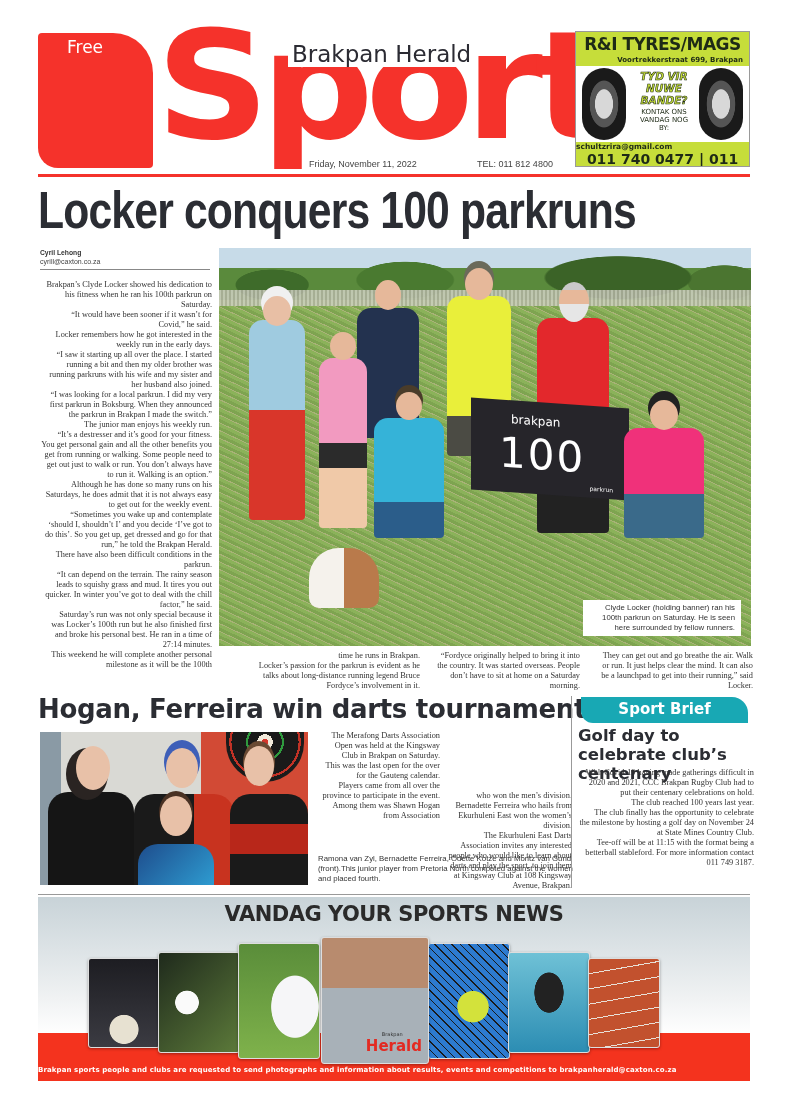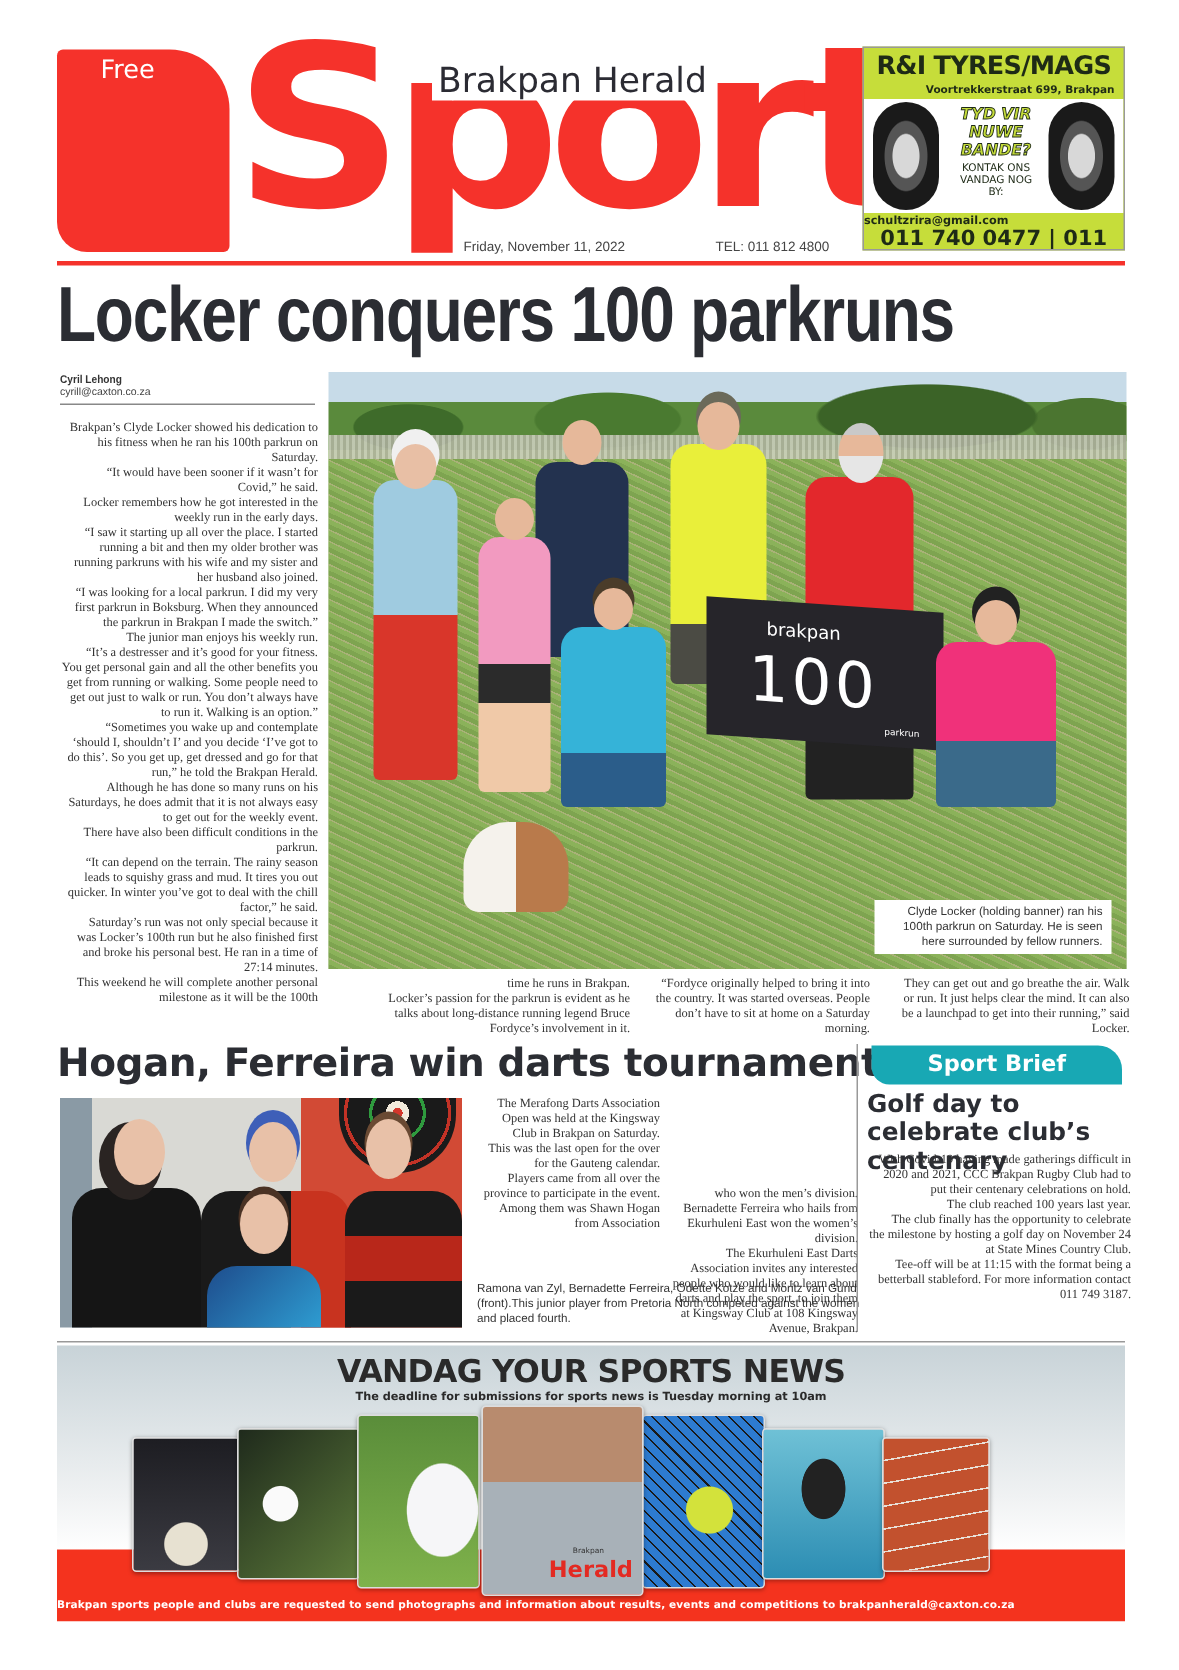--- a/index.html
+++ b/index.html
@@ -152,22 +152,22 @@
 </div>
 
 <div class="body-col col-a">
   <p class="first">Brakpan’s Clyde Locker showed his dedication to his fitness when he ran his 100th parkrun on Saturday.</p>
   <p>“It would have been sooner if it wasn’t for Covid,” he said.</p>
   <p>Locker remembers how he got interested in the weekly run in the early days.</p>
   <p>“I saw it starting up all over the place. I started running a bit and then my older brother was running parkruns with his wife and my sister and her husband also joined.</p>
   <p>“I was looking for a local parkrun. I did my very first parkrun in Boksburg. When they announced the parkrun in Brakpan I made the switch.”</p>
   <p>The junior man enjoys his weekly run.</p>
   <p>“It’s a destresser and it’s good for your fitness. You get personal gain and all the other benefits you get from running or walking. Some people need to get out just to walk or run. You don’t always have to run it. Walking is an option.”</p>
+  <p>Although he has done so many runs on his Saturdays, he does admit that it is not always easy to get out for the weekly event.</p>
   <p>“Sometimes you wake up and contemplate ‘should I, shouldn’t I’ and you decide ‘I’ve got to do this’. So you get up, get dressed and go for that run,” he told the Brakpan Herald.</p>
-  <p>Although he has done so many runs on his Saturdays, he does admit that it is not always easy to get out for the weekly event.</p>
   <p>There have also been difficult conditions in the parkrun.</p>
   <p>“It can depend on the terrain. The rainy season leads to squishy grass and mud. It tires you out quicker. In winter you’ve got to deal with the chill factor,” he said.</p>
   <p>Saturday’s run was not only special because it was Locker’s 100th run but he also finished first and broke his personal best. He ran in a time of 27:14 minutes.</p>
   <p>This weekend he will complete another personal milestone as it will be the 100th</p>
 </div>
 
 <div class="main-photo">
   <div class="photo-trees"></div>
   <div class="photo-fence"></div>
   <div class="photo-grass"></div>
@@ -248,21 +248,20 @@
   <p>The club reached 100 years last year.</p>
   <p>The club finally has the opportunity to celebrate the milestone by hosting a golf day on November 24 at State Mines Country Club.</p>
   <p>Tee-off will be at 11:15 with the format being a betterball stableford. For more information contact 011 749 3187.</p>
 </div>
 
 <div class="section-rule"></div>
 
 <div class="bottom-ad">
   <div class="bottom-red"></div>
   <div class="submit-title">VANDAG YOUR SPORTS NEWS</div>
-  <div class="submit-sub">The deadline for submissions for sports news is Tuesday morning at 10am</div>
   <div class="tile t-netball"></div>
   <div class="tile t-soccer"></div>
   <div class="tile t-rugby"></div>
   <div class="tile t-tennis"></div>
   <div class="tile t-swim"></div>
   <div class="tile t-track"></div>
   <div class="tile t-running">
     <div class="herald-logo">
       <small>Brakpan</small>
       <span>Herald</span>

